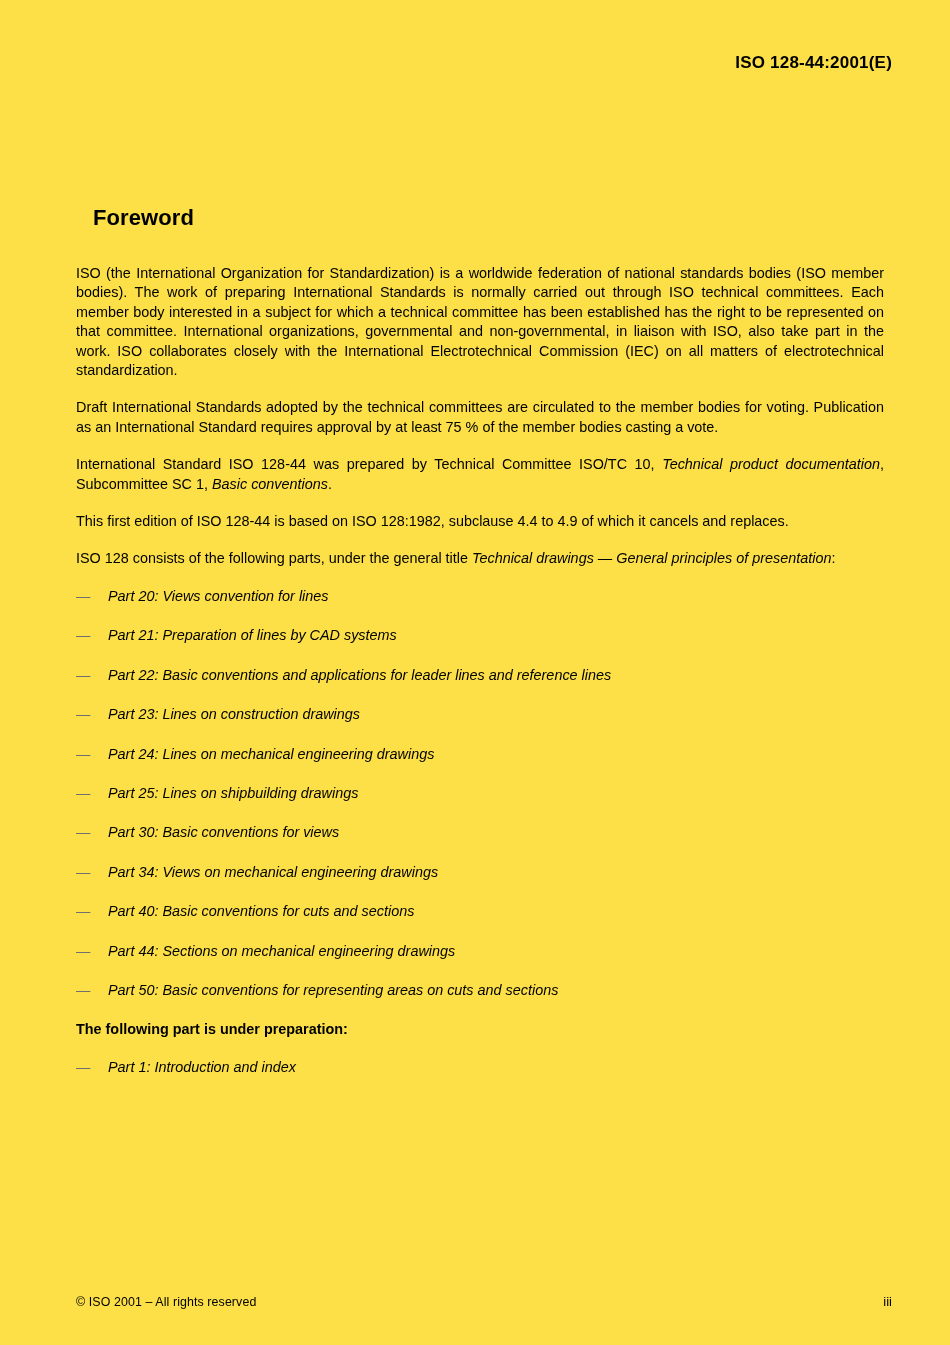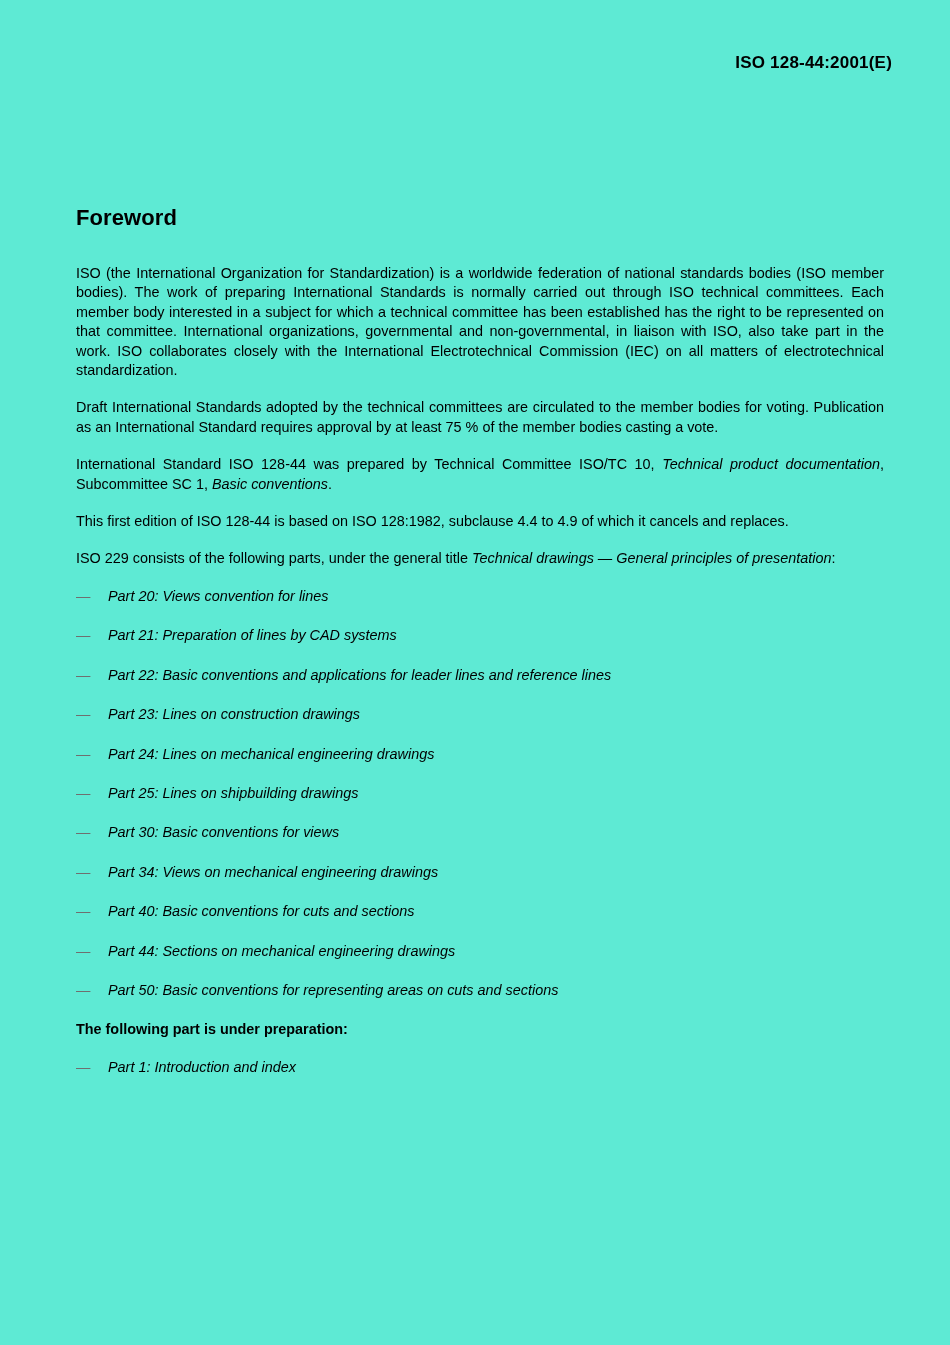--- a/index.html
+++ b/index.html
@@ -8,21 +8,21 @@
     background: #ffffff;
   }
   body {
     font-family: "Liberation Sans", sans-serif;
     color: #000000;
   }
   .page {
     position: relative;
     width: 950px;
     height: 1345px;
-    background: #5eead4;
+    background: #fde047;
     overflow: hidden;
     box-sizing: border-box;
   }
   
   .page-header {
     position: absolute;
     top: 53px;
     left: 76px;
     right: 58px;
     text-align: right;
@@ -33,21 +33,21 @@
   
   .content {
     position: absolute;
     top: 205px;
     left: 76px;
     width: 816px;
   }
   h1.foreword-title {
     font-size: 22px;
     font-weight: bold;
-    margin: 0 0 33px 0;
+    margin: 0 0 33px 17px;
     letter-spacing: 0.1px;
   }
   p.para {
     font-size: 14.4px;
     line-height: 19.4px;
     margin: 0 8px 18px 0;
     text-align: justify;
     text-justify: inter-word;
   }
   .it {
@@ -107,21 +107,21 @@
     <p class="para">ISO (the International Organization for Standardization) is a worldwide federation of national standards bodies (ISO member bodies). The work of preparing International Standards is normally carried out through ISO technical committees. Each member body interested in a subject for which a technical committee has been established has the right to be represented on that committee. International organizations, governmental and non-governmental, in liaison with ISO, also take part in the work. ISO collaborates closely with the International Electrotechnical Commission (IEC) on all matters of electrotechnical standardization.</p>
 
 
     <p class="para">Draft International Standards adopted by the technical committees are circulated to the member bodies for voting. Publication as an International Standard requires approval by at least 75 % of the member bodies casting a vote.</p>
 
 
     <p class="para"><span>International Standard ISO 128-44 was prepared by Technical Committee ISO/TC 10, </span><span class="it">Technical product documentation</span><span>, Subcommittee SC 1, </span><span class="it">Basic conventions</span><span>.</span></p>
 
     <p class="para">This first edition of ISO 128-44 is based on ISO 128:1982, subclause 4.4 to 4.9 of which it cancels and replaces.</p>
 
-    <p class="para"><span>ISO 229 consists of the following parts, under the general title </span><span class="it">Technical drawings — General principles of presentation</span><span>:</span></p>
+    <p class="para"><span>ISO 128 consists of the following parts, under the general title </span><span class="it">Technical drawings — General principles of presentation</span><span>:</span></p>
 
     <ul class="part-list list-block-1">
       <li><span class="dash">—</span><span>Part 20: Views convention for lines</span></li>
       <li><span class="dash">—</span><span>Part 21: Preparation of lines by CAD systems</span></li>
       <li><span class="dash">—</span><span>Part 22: Basic conventions and applications for leader lines and reference lines</span></li>
       <li><span class="dash">—</span><span>Part 23: Lines on construction drawings</span></li>
       <li><span class="dash">—</span><span>Part 24: Lines on mechanical engineering drawings</span></li>
       <li><span class="dash">—</span><span>Part 25: Lines on shipbuilding drawings</span></li>
       <li><span class="dash">—</span><span>Part 30: Basic conventions for views</span></li>
       <li><span class="dash">—</span><span>Part 34: Views on mechanical engineering drawings</span></li>
@@ -131,14 +131,18 @@
     </ul>
 
     <p class="para intro-prep">The following part is under preparation:</p>
 
     <ul class="part-list list-block-2">
       <li><span class="dash">—</span><span>Part 1: Introduction and index</span></li>
     </ul>
 
   </div>
 
+  <div class="page-footer">
+    <span class="copyright">© ISO 2001 – All rights reserved</span>
+    <span class="page-number">iii</span>
+  </div>
 
 </div>
 
 </body></html>

